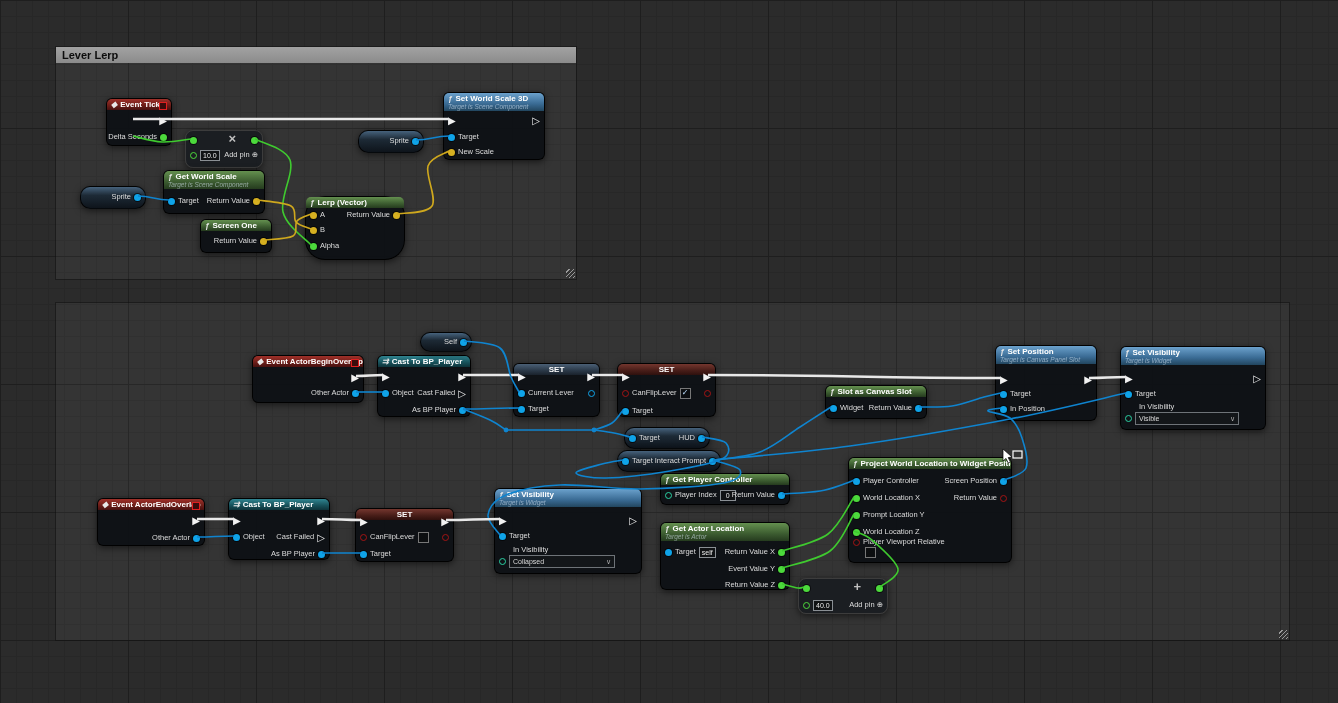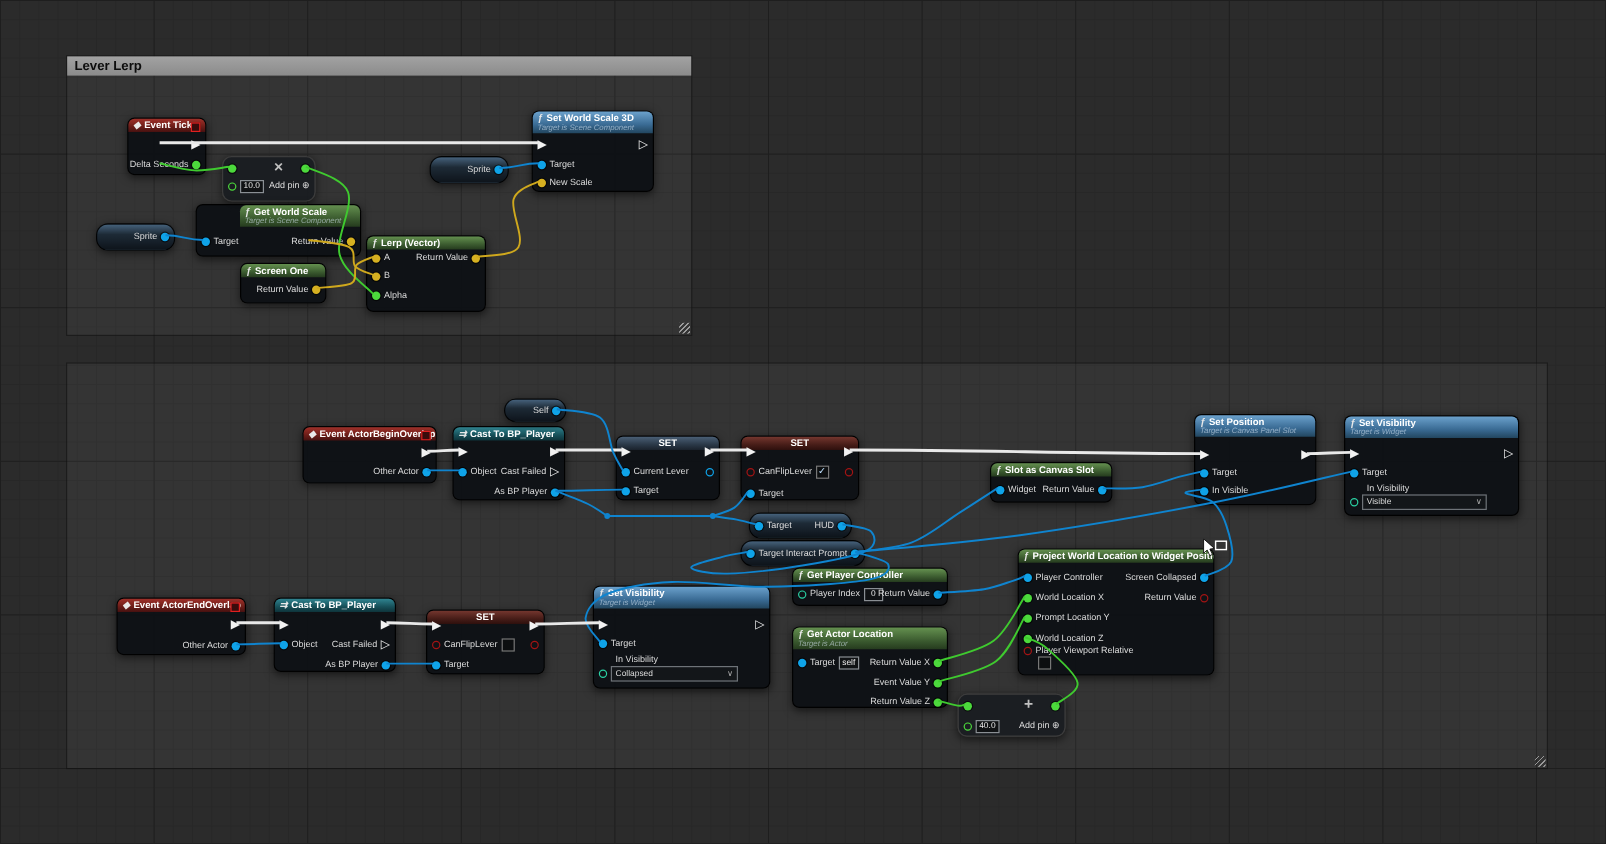--- a/index.html
+++ b/index.html
@@ -98,21 +98,21 @@
       </div>
     </div>
     <div class="node node-getter" style="left: 80px; top: 186px; width: 64px; height: 21px;">
       <div class="row" style="top: 4px;">
         <div class="row-right">
           <span class="pin-label">Sprite</span>
           <span class="pin pin-circle" style="background: rgb(15, 163, 232); box-shadow: rgba(0, 0, 0, 0.6) 0px 0px 0px 1px;"></span>
         </div>
       </div>
     </div>
-    <div class="node" style="left: 163px; top: 170px; width: 100px; height: 42px; padding-left: 36px;">
+    <div class="node" style="left: 163px; top: 170px; width: 100px; height: 42px;">
       <div class="node-header hdr-fn-green"><span class="hdr-icon">ƒ</span><span>Get World Scale</span><div class="hdr-sub">Target is Scene Component</div></div>
       <div class="row" style="top: 24px;">
         <div class="row-left">
           <span class="pin pin-circle" style="background: rgb(15, 163, 232); box-shadow: rgba(0, 0, 0, 0.6) 0px 0px 0px 1px;"></span>
           <span class="pin-label">Target</span>
         </div>
         <div class="row-right">
           <span class="pin-label">Return Value</span>
           <span class="pin pin-circle" style="background: rgb(214, 176, 33); box-shadow: rgba(0, 0, 0, 0.6) 0px 0px 0px 1px;"></span>
         </div>
@@ -120,21 +120,21 @@
     </div>
     <div class="node" style="left: 200px; top: 219px; width: 70px; height: 32px;">
       <div class="node-header hdr-fn-green"><span class="hdr-icon">ƒ</span><span>Screen One</span></div>
       <div class="row" style="top: 15px;">
         <div class="row-right">
           <span class="pin-label">Return Value</span>
           <span class="pin pin-circle" style="background: rgb(214, 176, 33); box-shadow: rgba(0, 0, 0, 0.6) 0px 0px 0px 1px;"></span>
         </div>
       </div>
     </div>
-    <div class="node" style="left: 305px; top: 196px; width: 98px; height: 62px;">
+    <div class="node" style="left: 305px; top: 196px; width: 98px; height: 62px; border-radius: 20px;">
       <div class="node-header hdr-fn-green"><span class="hdr-icon">ƒ</span><span>Lerp (Vector)</span></div>
       <div class="row" style="top: 12px;">
         <div class="row-left">
           <span class="pin pin-circle" style="background: rgb(214, 176, 33); box-shadow: rgba(0, 0, 0, 0.6) 0px 0px 0px 1px;"></span>
           <span class="pin-label">A</span>
         </div>
         <div class="row-right">
           <span class="pin-label">Return Value</span>
           <span class="pin pin-circle" style="background: rgb(214, 176, 33); box-shadow: rgba(0, 0, 0, 0.6) 0px 0px 0px 1px;"></span>
         </div>
@@ -334,21 +334,21 @@
       </div>
       <div class="row" style="top: 42px;">
         <div class="row-left">
           <span class="pin pin-circle" style="background: rgb(15, 163, 232); box-shadow: rgba(0, 0, 0, 0.6) 0px 0px 0px 1px;"></span>
           <span class="pin-label">Target</span>
         </div>
       </div>
       <div class="row" style="top: 57px;">
         <div class="row-left">
           <span class="pin pin-circle" style="background: rgb(15, 163, 232); box-shadow: rgba(0, 0, 0, 0.6) 0px 0px 0px 1px;"></span>
-          <span class="pin-label">In Visible</span>
+          <span class="pin-label">In Position</span>
         </div>
       </div>
     </div>
     <div class="node" style="left: 1120px; top: 346px; width: 144px; height: 82px;">
       <div class="node-header hdr-fn-blue"><span class="hdr-icon">ƒ</span><span>Set Visibility</span><div class="hdr-sub">Target is Widget</div></div>
       <div class="row" style="top: 25px;">
         <div class="row-left">
           <span class="pin pin-exec">▶</span>
         </div>
         <div class="row-right">
@@ -391,21 +391,21 @@
       </div>
     </div>
     <div class="node" style="left: 848px; top: 457px; width: 162px; height: 104px;">
       <div class="node-header hdr-fn-green"><span class="hdr-icon">ƒ</span><span>Project World Location to Widget Position</span></div>
       <div class="row" style="top: 17px;">
         <div class="row-left">
           <span class="pin pin-circle" style="background: rgb(15, 163, 232); box-shadow: rgba(0, 0, 0, 0.6) 0px 0px 0px 1px;"></span>
           <span class="pin-label">Player Controller</span>
         </div>
         <div class="row-right">
-          <span class="pin-label">Screen Collapsed</span>
+          <span class="pin-label">Screen Position</span>
           <span class="pin pin-circle" style="background: rgb(15, 163, 232); box-shadow: rgba(0, 0, 0, 0.6) 0px 0px 0px 1px;"></span>
         </div>
       </div>
       <div class="row" style="top: 34px; text-align: center;">
         <div class="row-left">
           <span class="pin pin-circle" style="background: rgb(76, 217, 60); box-shadow: rgba(0, 0, 0, 0.6) 0px 0px 0px 1px;"></span>
           <span class="pin-label">World Location X</span>
         </div>
         <div class="row-right">
           <span class="pin-label">Return Value</span>

